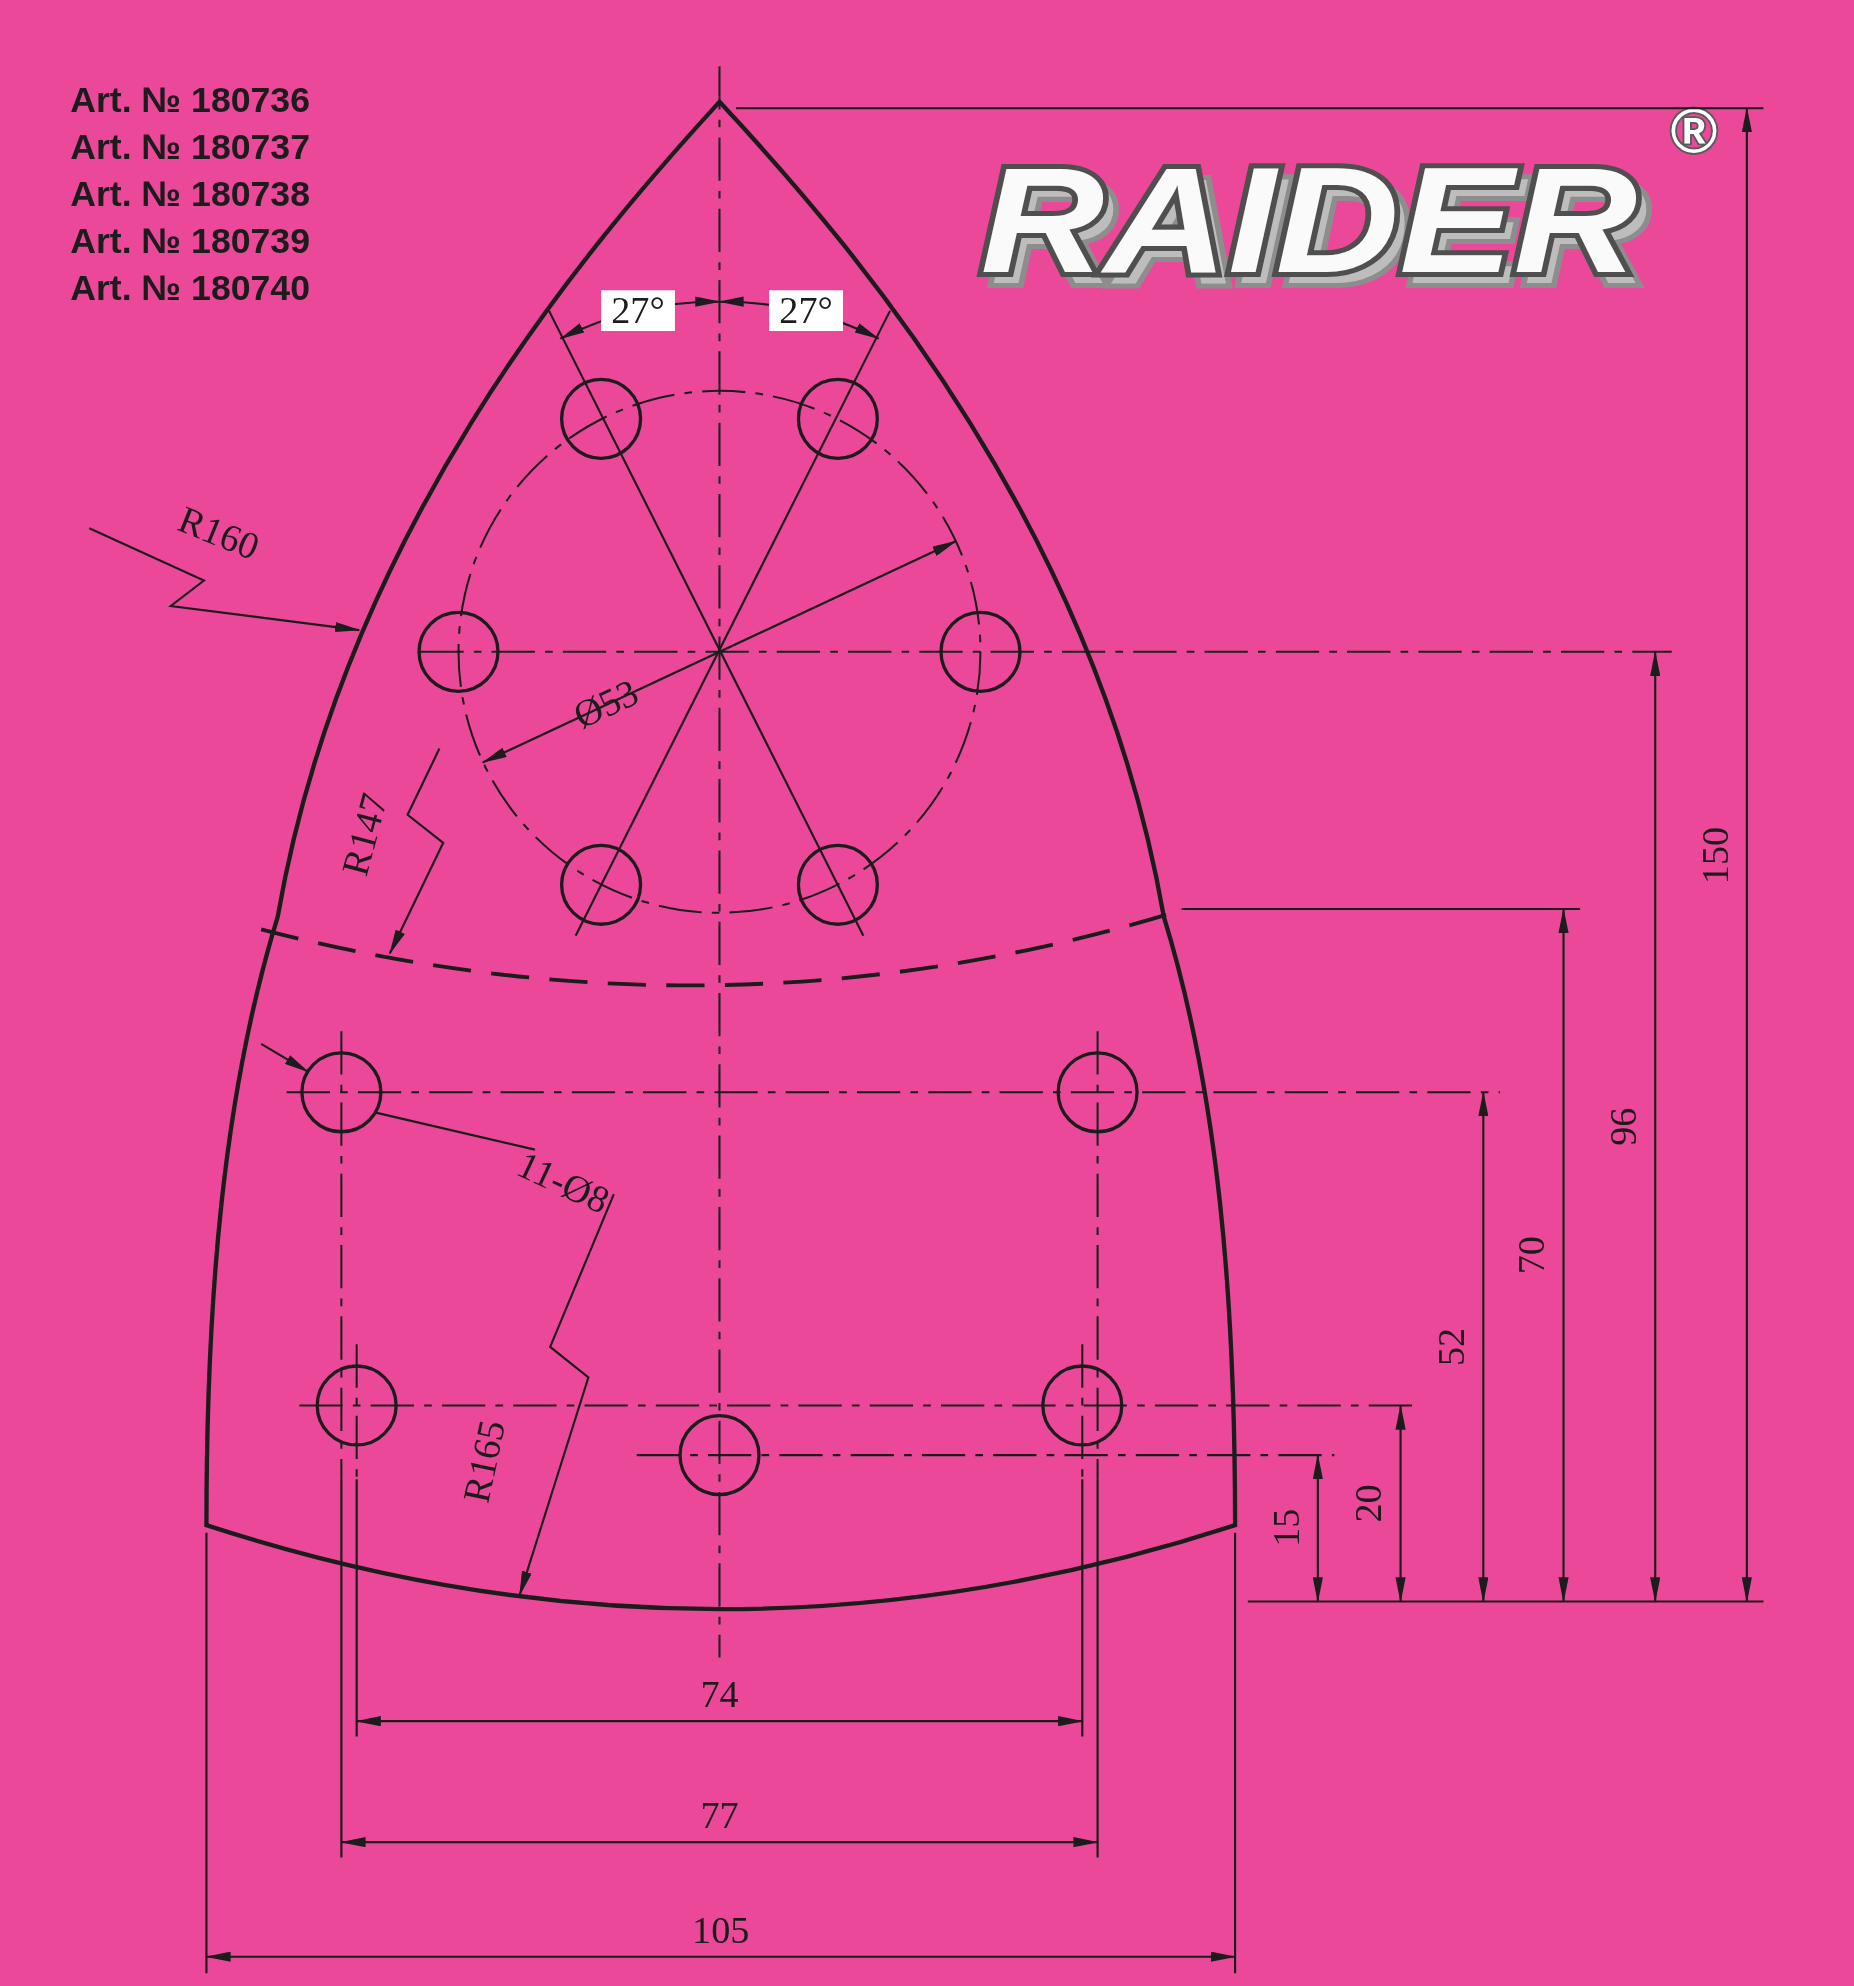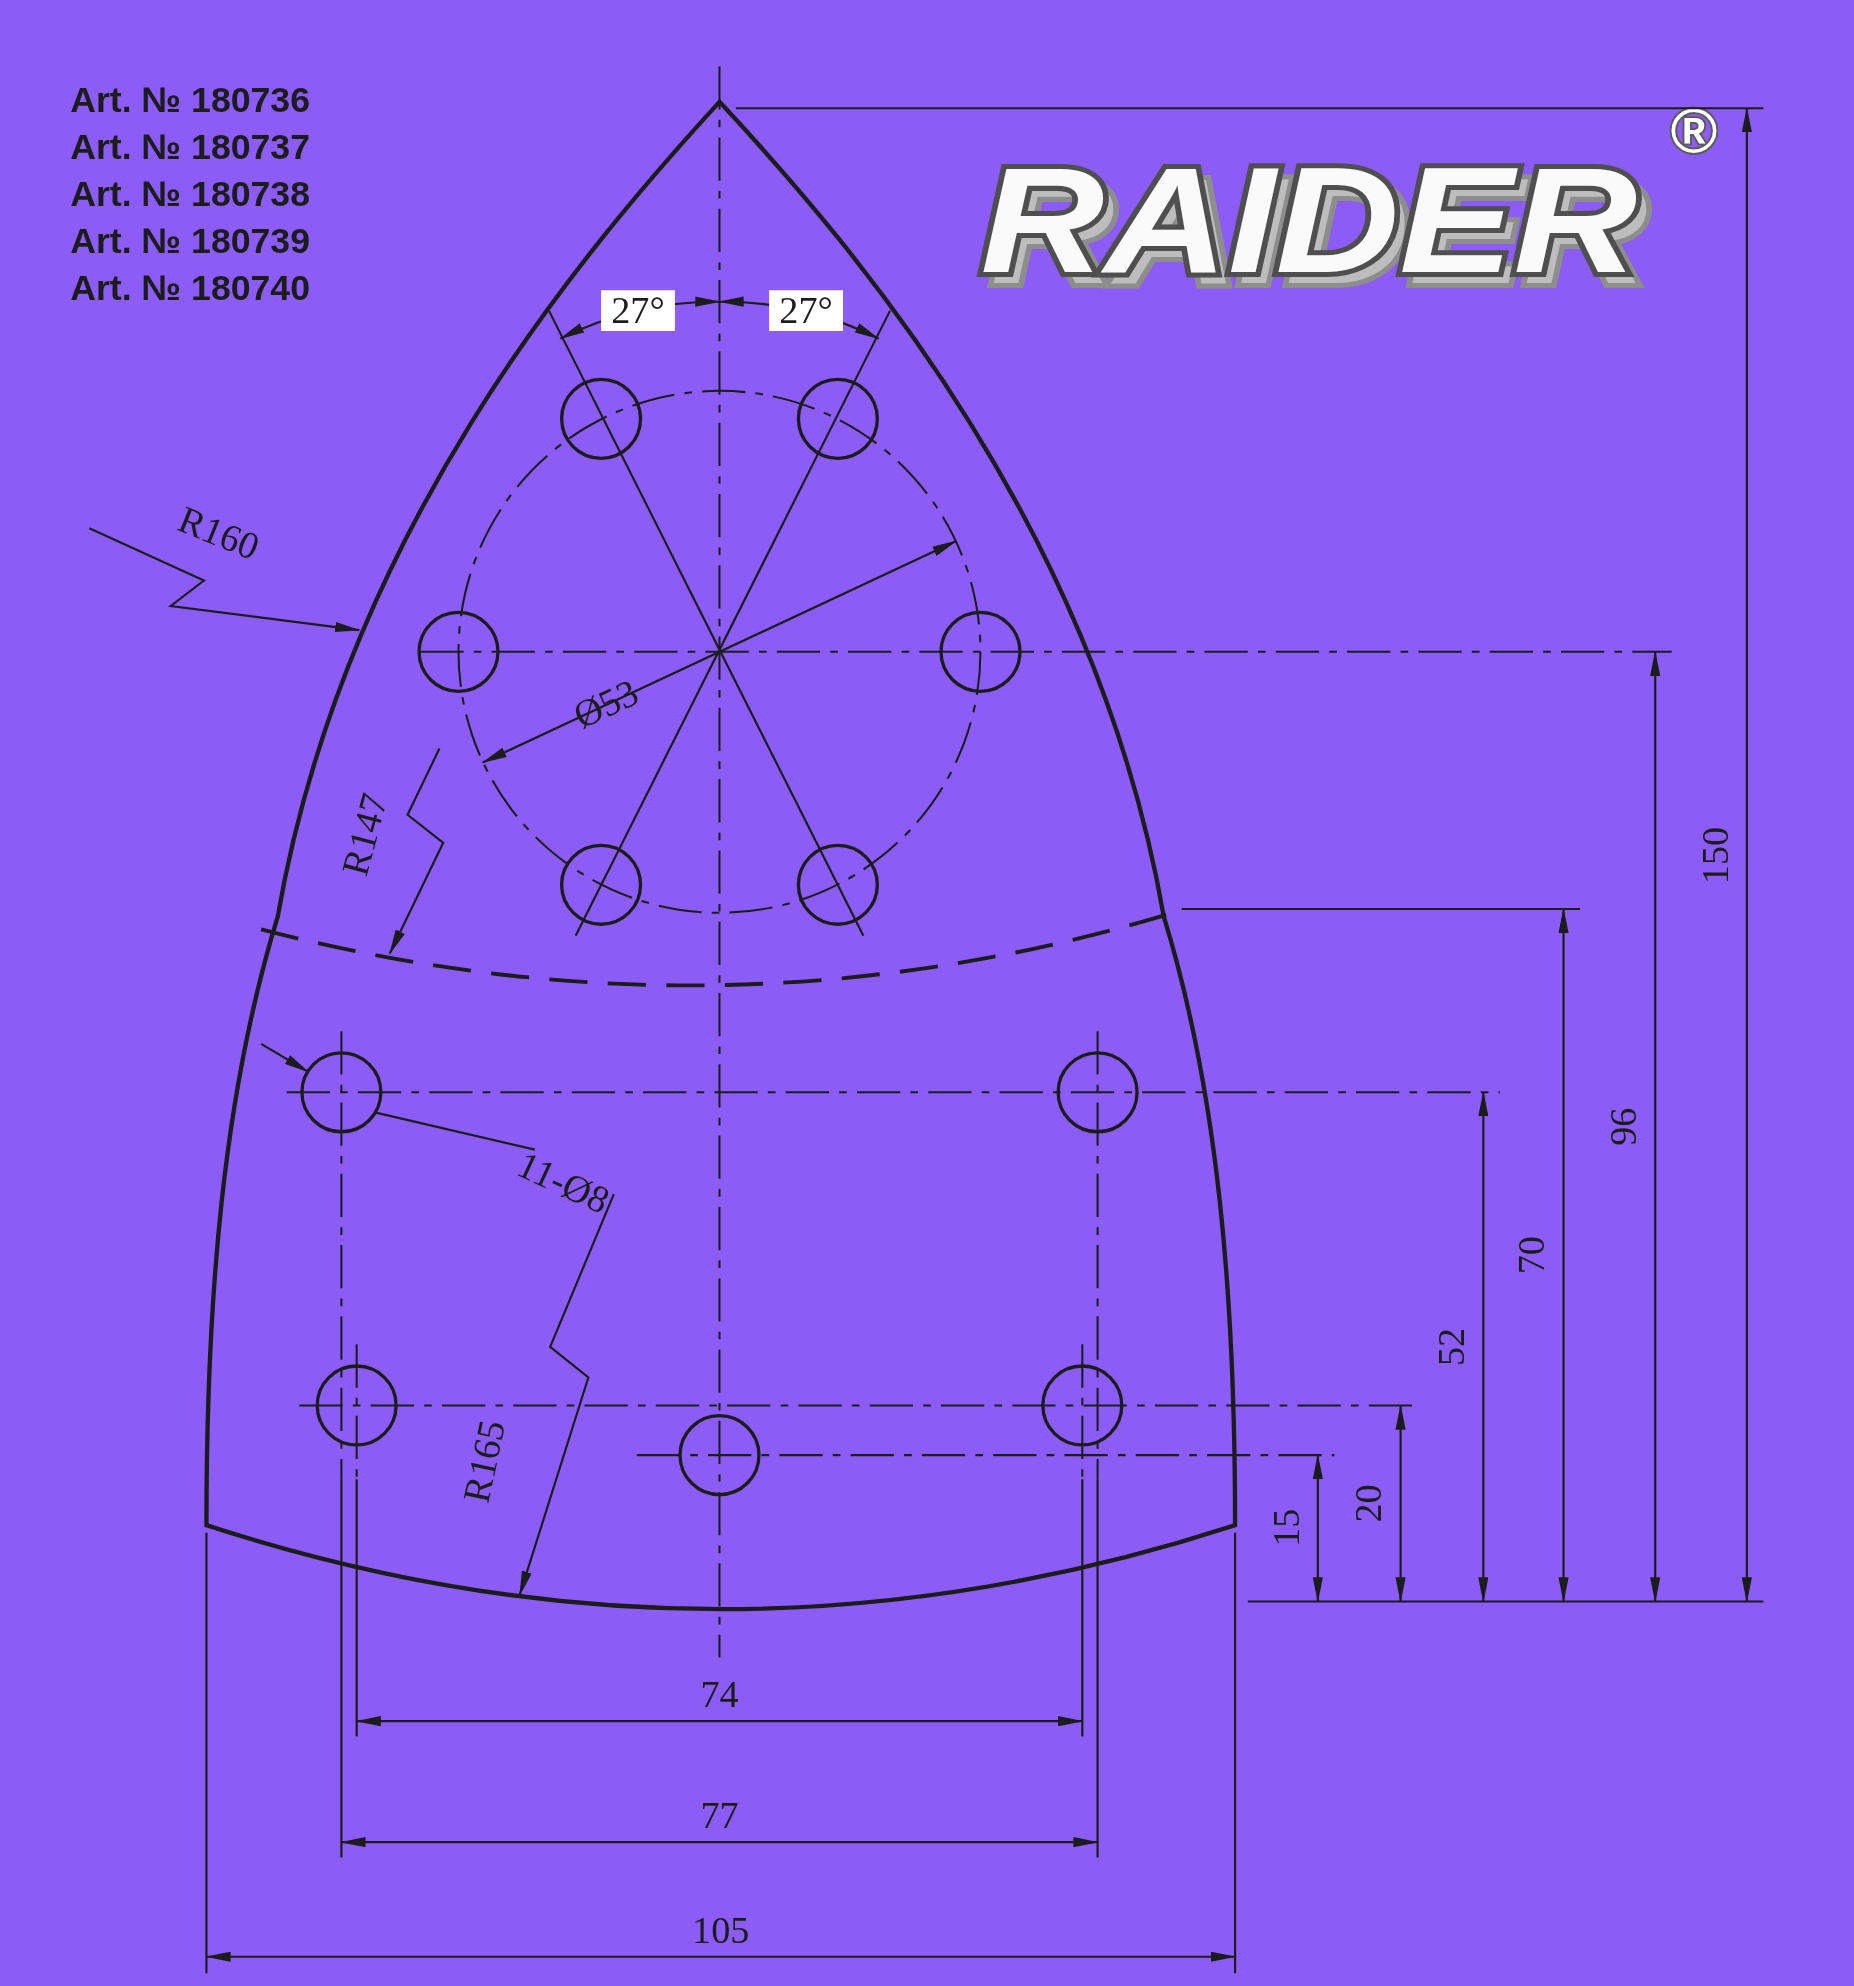--- a/index.html
+++ b/index.html
@@ -1,16 +1,16 @@
 <!DOCTYPE html>
 <html style="font-size:13.6px"><head>
 <meta charset="utf-8">
 <style>
   html,body{margin:0;padding:0;background:#ffffff;}
-  .page{position:relative;width:1854px;height:1986px;background:#8b5cf6;overflow:hidden;}
+  .page{position:relative;width:1854px;height:1986px;background:#ec4899;overflow:hidden;}
   svg{position:absolute;left:0;top:0;}
   
   .outline{fill:none;stroke:#1c1c1c;stroke-width:3.4;}
   .dashed{fill:none;stroke:#1c1c1c;stroke-width:3;stroke-dasharray:30 16;}
   .cl{fill:none;stroke:#1c1c1c;stroke-width:1.6;stroke-dasharray:34 8 6 8;}
   .thin{fill:none;stroke:#1c1c1c;stroke-width:1.7;}
   .hole{fill:none;stroke:#1c1c1c;stroke-width:2.6;}
   .dim{fill:none;stroke:#1c1c1c;stroke-width:1.7;}
   .mask{fill:#ffffff;stroke:none;}
   

